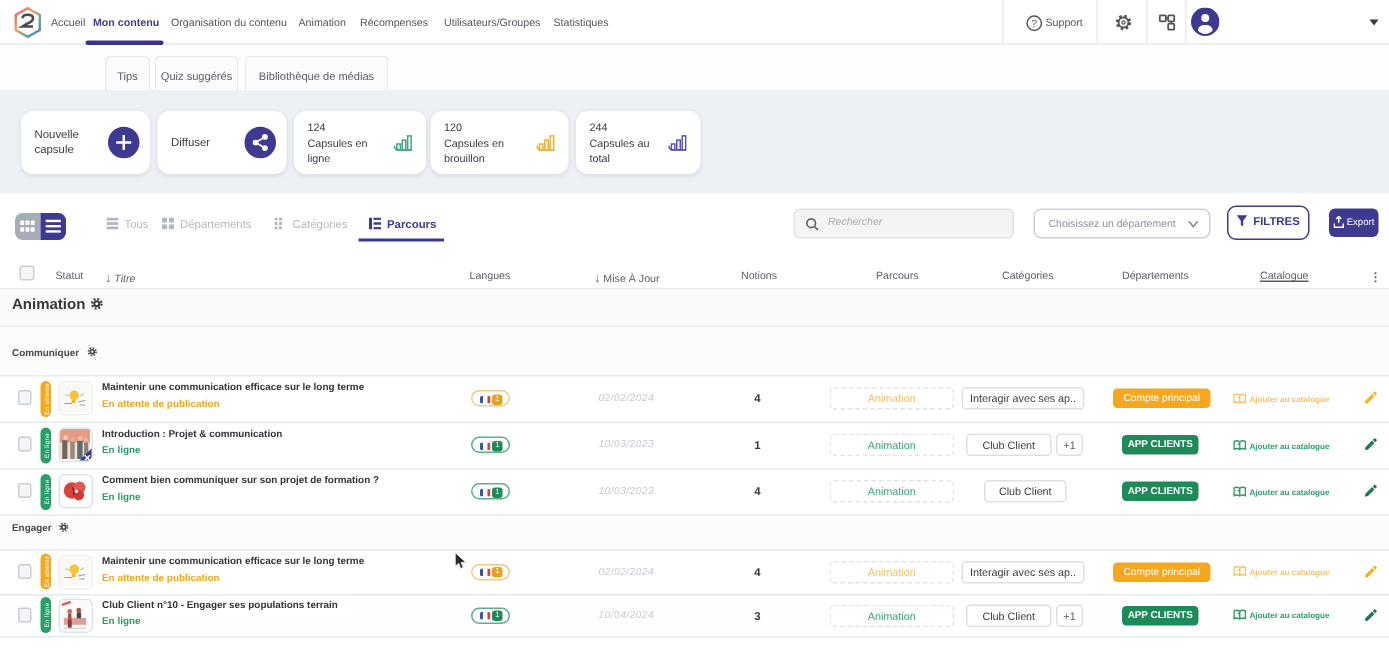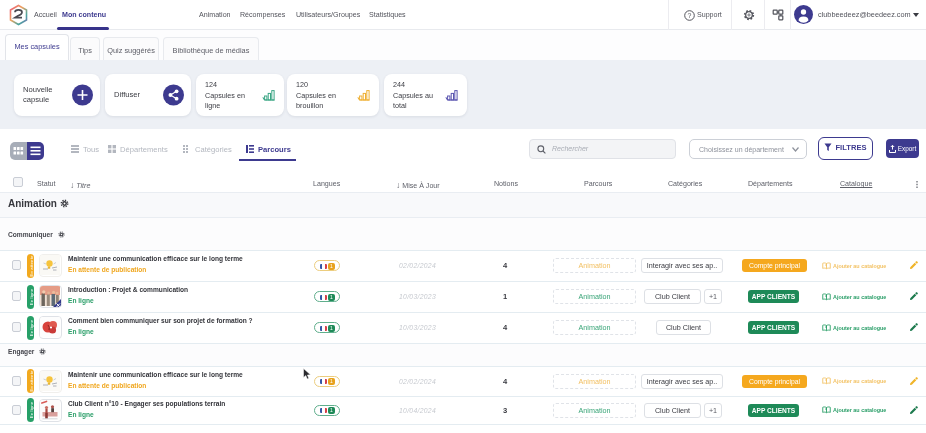--- a/index.html
+++ b/index.html
@@ -74,20 +74,21 @@
           <stop offset="0.4" stop-color="#f0a35e"></stop>
           <stop offset="0.75" stop-color="#4aa6a0"></stop>
           <stop offset="1" stop-color="#7b6bb5"></stop>
     </linearGradient>
       </defs>
     <path d="M10.5 1.5 L18.5 6 L18.5 16 L10.5 20.5 L2.5 16 L2.5 6 Z" fill="none" stroke="url(#lg)" stroke-width="1.6"></path>
     <path d="M7 8.2 Q7 5.8 10.5 5.8 Q14 5.8 14 8.2 Q14 10.4 10 11.8 L7 13.6 L14 13.6" fill="none" stroke="#4a4a52" stroke-width="1.7"></path>
   </svg>
   <div class="nav" style="left:34px;">Accueil</div>
   <div class="nav active" style="left:62px;">Mon contenu</div>
+  <div class="nav" style="left:114px;">Organisation du contenu</div>
   <div class="nav" style="left:199px;">Animation</div>
   <div class="nav" style="left:240px;text-align:center;">Récompenses</div>
   <div class="nav" style="left:296px;">Utilisateurs/Groupes</div>
   <div class="nav" style="left:369px;">Statistiques</div>
   <div id="navline"></div>
   <div class="vsep" style="left:668px;"></div>
   <div class="vsep" style="left:731px;"></div>
   <div class="vsep" style="left:764px;"></div>
   <div class="vsep" style="left:790px;"></div>
 
@@ -110,26 +111,24 @@
       <rect x="6.8" y="6.8" width="4" height="4" rx="0.5"></rect>
       <path d="M5.2 3.2 L6.8 3.2 M8.8 5.2 L8.8 6.8"></path>
     </g>
   </svg>
 
   <svg class="abs" style="left:794px; top:5px;" width="19" height="19" viewBox="0 0 20 20">
     <circle cx="10" cy="10" r="10" fill="#3d3a8f"></circle>
     <circle cx="10" cy="7.4" r="2.8" fill="#fff"></circle>
     <path d="M4.8 16.2 Q4.8 12.2 10 12.2 Q15.2 12.2 15.2 16.2 Q13 18.6 10 18.6 Q7 18.6 4.8 16.2Z" fill="#fff"></path>
   </svg>
-  <div class="nav" style="left:818px; font-weight:normal; font-size:7.3px;">clubbeedeez@beedeez.com</div>
   <div class="abs" style="left:913px; top:13px; width:0; height:0; border-left:3.5px solid transparent; border-right:3.5px solid transparent; border-top:4.5px solid #3a3b42;"></div>
 </div>
 
 <div id="tabbar">
-  <div class="tab active" style="left:5px; width:64px;">Mes capsules</div>
   <div class="tab" style="left:70px; width:30px;">Tips</div>
   <div class="tab" style="left:103px; width:56px;">Quiz suggérés</div>
   <div class="tab" style="left:163px; width:96px;">Bibliothèque de médias</div>
 </div>
 
 <div id="strip">
   <div class="card" style="left:105px; width:86px;">
     <div class="txt">Diffuser</div>
     <div class="circle">
         <svg width="21" height="21" viewBox="0 0 21 21">

